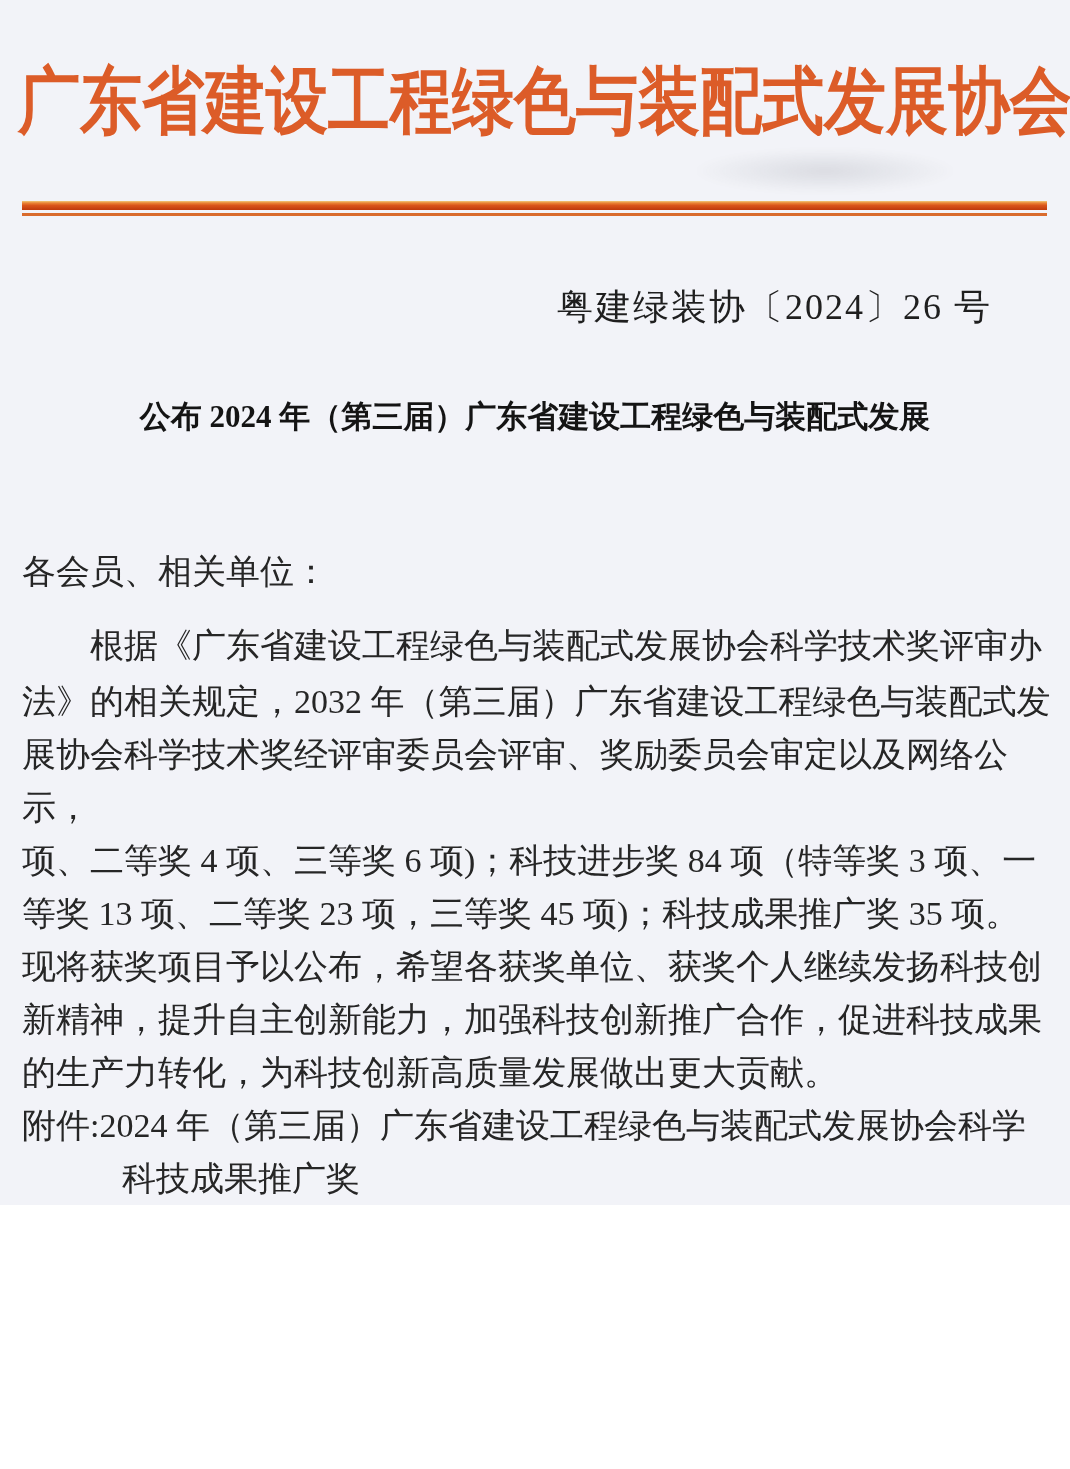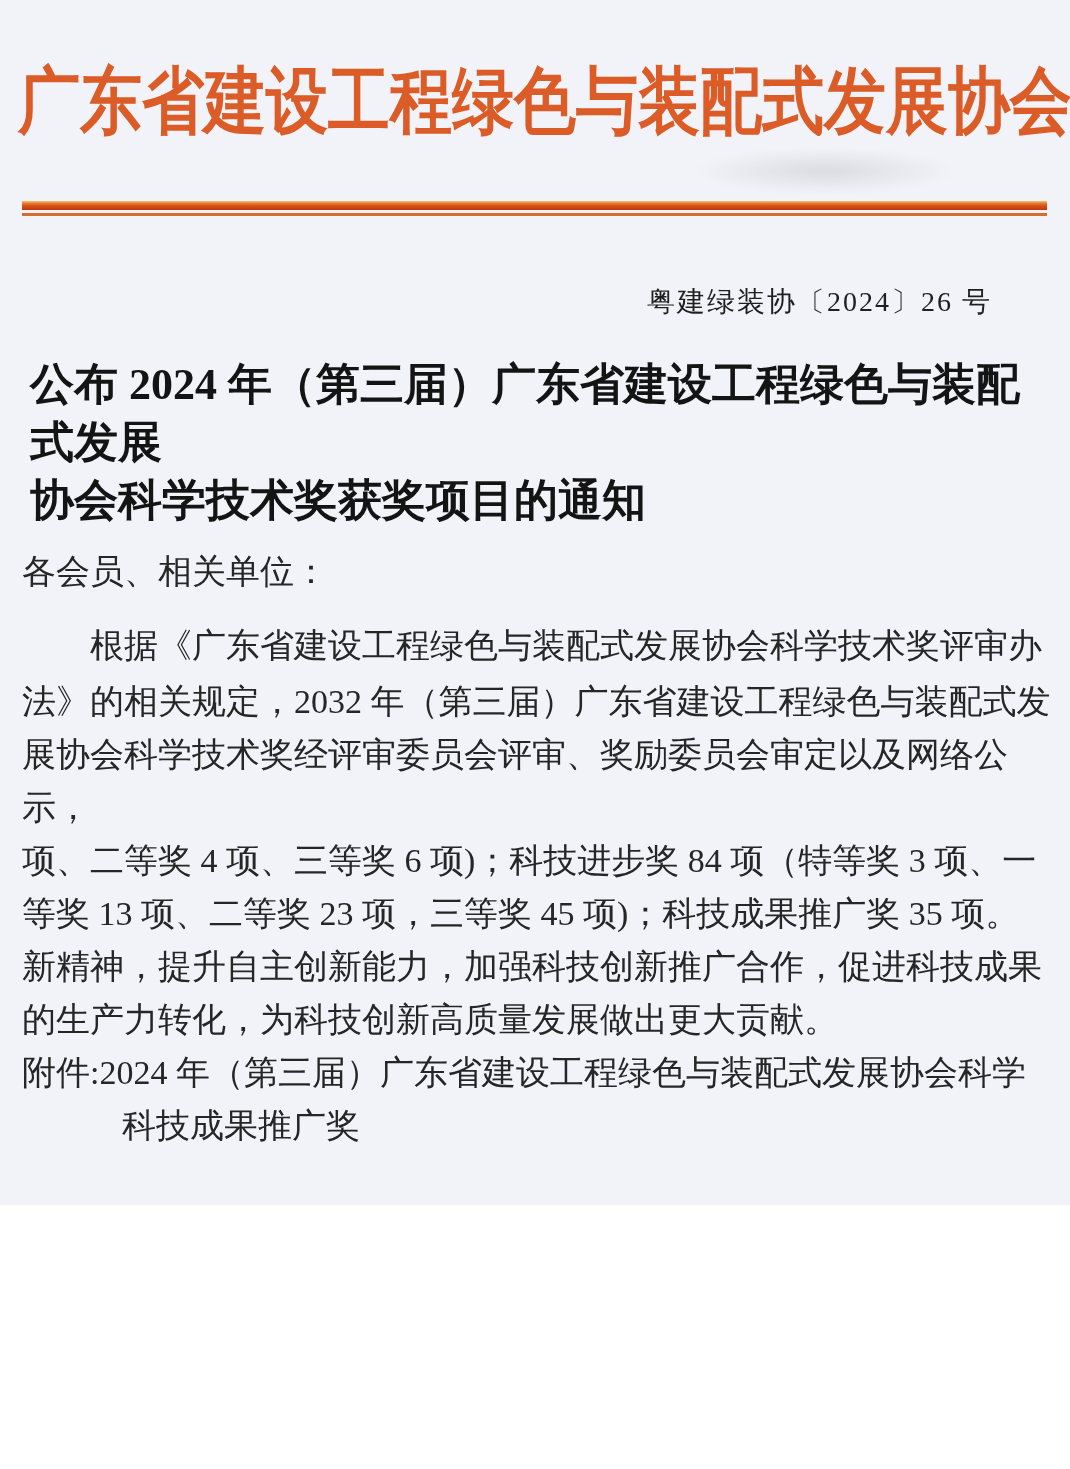--- a/index.html
+++ b/index.html
@@ -27,26 +27,26 @@
   .rule-thick{
     position:absolute;left:22px;top:201px;width:1025px;height:9px;
     background:linear-gradient(180deg,#f0c979 0%,#ea8436 22%,#d9541a 50%,#bf3a0c 100%);
   }
   .rule-thin{
     position:absolute;left:22px;top:213px;width:1025px;height:3px;
     background:#d96b2d;
   }
   .doc-number{
     position:absolute;top:283px;right:78px;
-    font-size:28px;color:#1f1f1f;letter-spacing:2px;
+    font-size:36px;color:#1f1f1f;letter-spacing:2px;
   }
   .doc-title{
-    position:absolute;top:356px;left:30px;right:30px;
-    text-align:left;font-weight:bold;color:#141414;
-    font-size:44px;line-height:58px;
+    position:absolute;top:388px;left:30px;right:30px;
+    text-align:center;font-weight:bold;color:#141414;
+    font-size:31px;line-height:58px;
   }
   .body-block{
     position:absolute;top:545px;left:22px;width:1030px;
     font-size:34px;line-height:53px;color:#262626;
   }
   .salutation{margin-bottom:24px;}
   .para-line:first-child{text-indent:68px;font-family:Liberation Mono, monospace;}
   .attachment-l2{padding-left:100px;}
   .signature{
     position:absolute;top:1300px;right:58px;
@@ -70,31 +70,31 @@
 
   <div class="smudge"></div>
 
   <div class="rule-thick"></div>
   <div class="rule-thin"></div>
 
   <div class="doc-number">粤建绿装协〔2024〕26 号</div>
 
   <div class="doc-title">
     <div>公布 2024 年（第三届）广东省建设工程绿色与装配式发展</div>
-    <div>协会科学技术奖获奖项目的通知</div>
   </div>
 
   <div class="body-block">
     <div class="salutation">各会员、相关单位：</div>
     <div>
         <div class="para-line">根据《广东省建设工程绿色与装配式发展协会科学技术奖评审办</div>
         <div class="para-line">法》的相关规定，2032 年（第三届）广东省建设工程绿色与装配式发</div>
         <div class="para-line">展协会科学技术奖经评审委员会评审、奖励委员会审定以及网络公示，</div>
         <div class="para-line">项、二等奖 4 项、三等奖 6 项)；科技进步奖 84 项（特等奖 3 项、一</div>
         <div class="para-line">等奖 13 项、二等奖 23 项，三等奖 45 项)；科技成果推广奖 35 项。</div>
+        <div class="para-line">现将获奖项目予以公布，希望各获奖单位、获奖个人继续发扬科技创</div>
         <div class="para-line">新精神，提升自主创新能力，加强科技创新推广合作，促进科技成果</div>
         <div class="para-line">的生产力转化，为科技创新高质量发展做出更大贡献。</div>
       </div>
     <div>附件:2024 年（第三届）广东省建设工程绿色与装配式发展协会科学</div>
     <div class="attachment-l2">科技成果推广奖</div>
   </div>
 
   <div class="signature">广东省建设工程绿色与装配式发展协会</div>
   <div class="date">2024 年 12 月 4 日</div>
 

